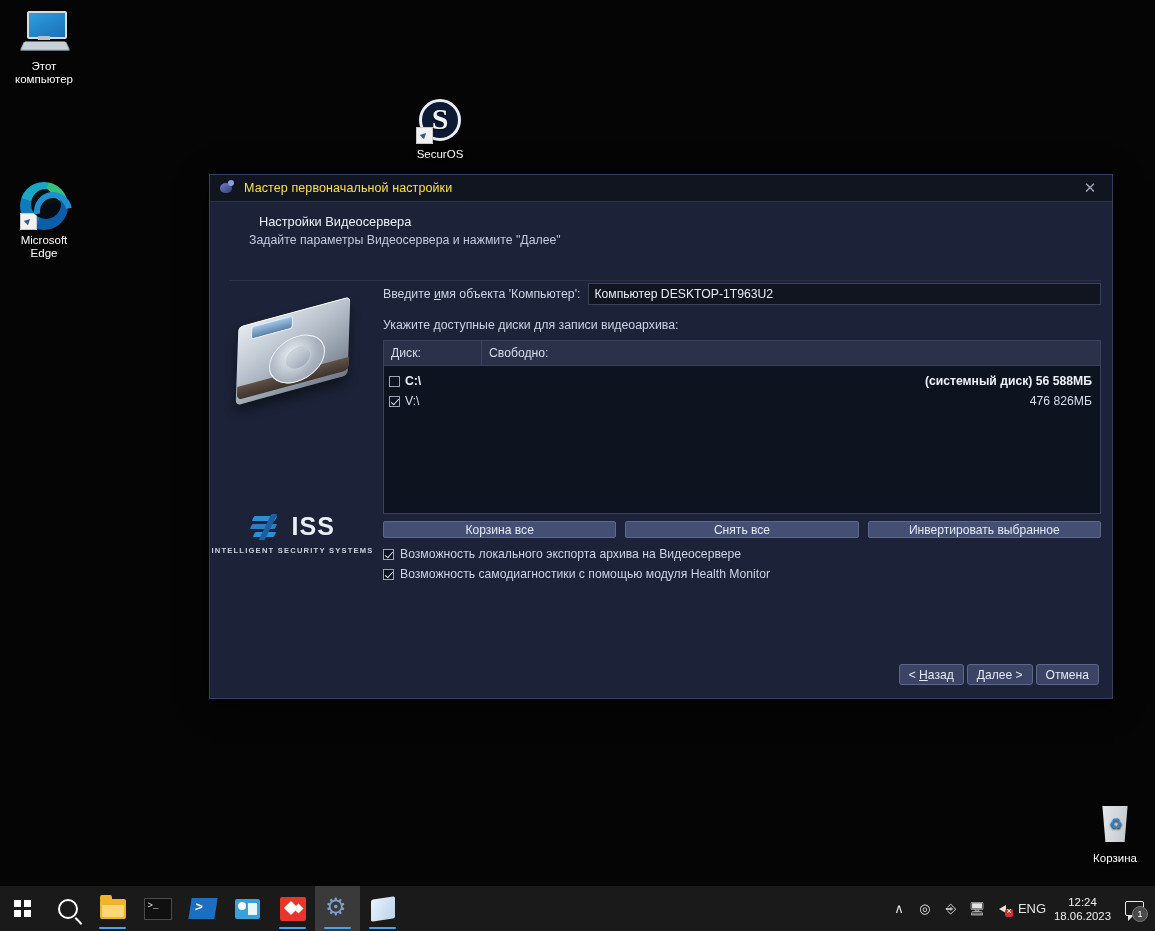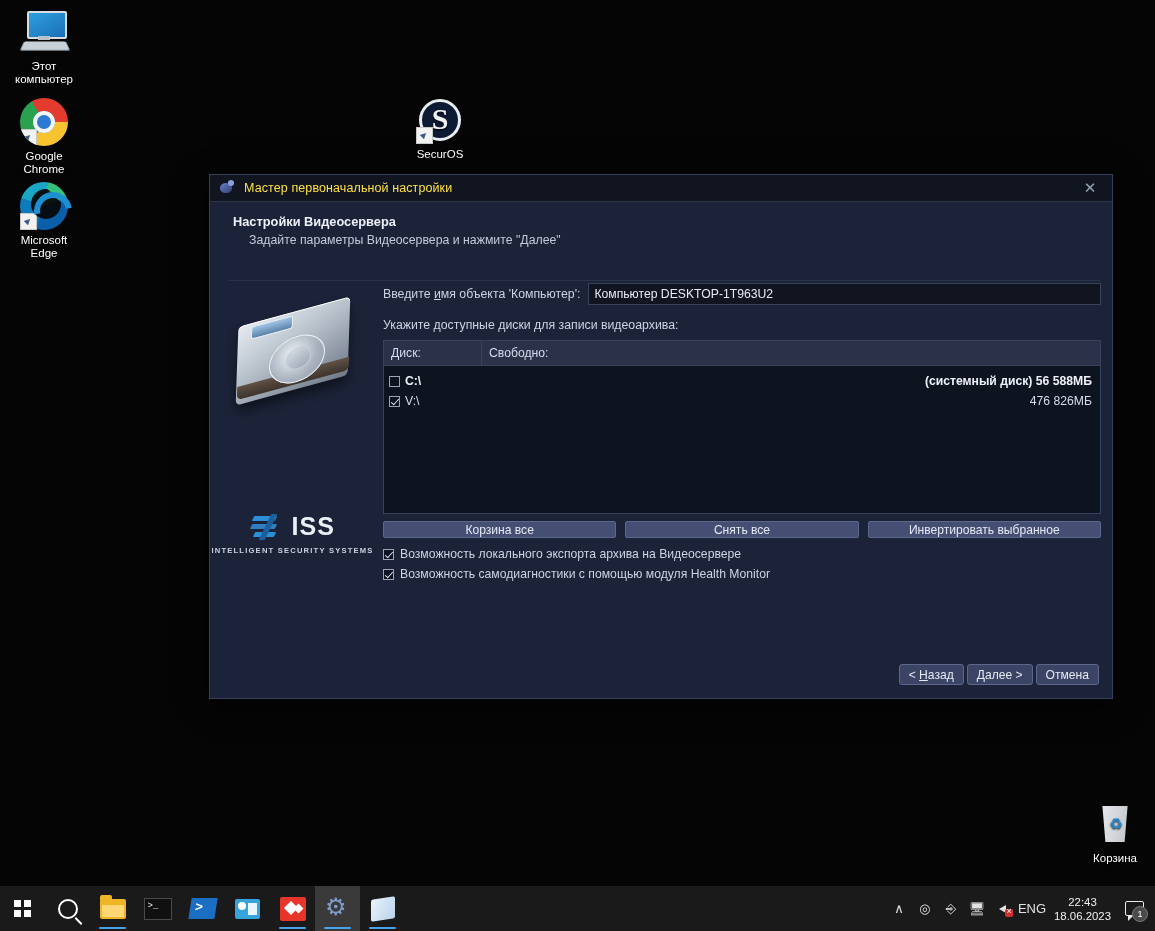--- a/index.html
+++ b/index.html
@@ -71,21 +71,21 @@
             position:relative;padding:0 0 0 8px;}
   #titlebar .tb-icon{width:17px;height:17px;position:relative;margin-right:9px;flex:0 0 auto;}
   #titlebar .tb-icon .b1{position:absolute;left:2px;top:3px;width:12px;height:10px;border-radius:50% 50% 45% 45%;
      background:linear-gradient(140deg,#6b7fd0,#33406e);}
   #titlebar .tb-icon .b2{position:absolute;left:10px;top:0px;width:6px;height:6px;border-radius:50%;background:#8e9fe0;}
   #titlebar .tb-title{font-size:12.5px;color:#fde047;letter-spacing:.1px;}
   #tb-close{position:absolute;right:0;top:0;width:44px;height:26px;display:flex;align-items:center;justify-content:center;
      color:#9aa3b8;font-size:15px;font-weight:300;}
 
   #hdr{padding:12px 0 0 0;position:relative;height:75px;box-sizing:border-box;}
-  #hdr .h-title{position:absolute;left:2px;top:12px;font-weight:bold;font-size:12.8px;color:#eef1f8;padding-left:21px;}
+  #hdr .h-title{position:absolute;left:28px;top:12px;font-weight:normal;font-size:12.8px;color:#eef1f8;padding-left:21px;}
   #hdr .h-sub{position:absolute;left:39px;top:31px;font-size:12.3px;color:#c3cadd;}
   .sep{position:absolute;height:1px;background:#2b3349;}
 
   #sidebar{position:absolute;left:1px;top:27px;width:163px;bottom:1px;}
   #hdd{position:absolute;left:18px;top:92px;width:132px;height:110px;}
   #hdd .body{position:absolute;left:8px;top:18px;width:112px;height:78px;
      background:linear-gradient(155deg,#e6ebf1 0%,#b9c2cc 42%,#8f99a5 75%,#6f7884 100%);
      transform:skewY(-17deg) rotate(2deg);border-radius:5px;
      box-shadow:0 7px 10px rgba(0,0,0,.45), inset 0 1px 0 #ffffff;}
   #hdd .edge{position:absolute;left:8px;top:78px;width:112px;height:13px;background:linear-gradient(180deg,#5f5146,#3d342c);
@@ -191,29 +191,20 @@
       <span class="screen"></span>
         <span class="stand"></span>
         <span class="kbd"></span>
     </span>
     <span class="lbl">
       <span>Этот</span><br>
       <span>компьютер</span>
     </span>
   </div>
 
-  <div class="desk-icon" style="left:0px;top:98px;">
-    <span class="glyph ico-chrome">
-      <span class="shortcut"></span>
-    </span>
-    <span class="lbl">
-      <span>Google</span><br>
-      <span>Chrome</span>
-    </span>
-  </div>
 
   <div class="desk-icon" style="left:0px;top:182px;">
     <span class="glyph ico-edge">
       <span class="shortcut"></span>
     </span>
     <span class="lbl">
       <span>Microsoft</span><br>
       <span>Edge</span>
     </span>
   </div>
@@ -366,21 +357,21 @@
     <span class="tray-i">⎆</span>
     <span class="tray-i">🖥</span>
     <span class="tray-i">
       <span class="spk">
           <span class="cone"></span>
           <span class="mute"></span>
         </span>
     </span>
     <span class="tray-i" style="width:32px;">ENG</span>
     <span id="clock">
-      <span>22:43</span><br>
+      <span>12:24</span><br>
       <span>18.06.2023</span>
     </span>
     <span id="notif">
       <span class="chat"></span>
       <span class="badge">1</span>
     </span>
   </div>
 </div>
 
 </body></html>

